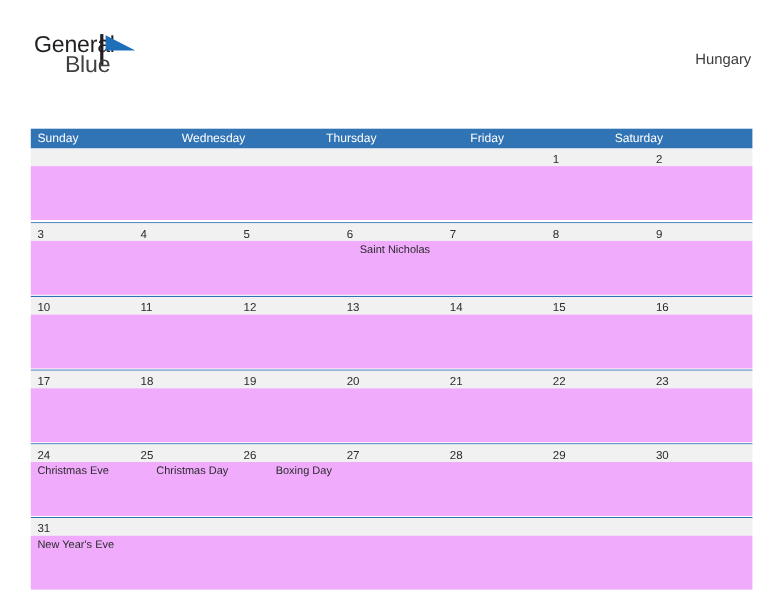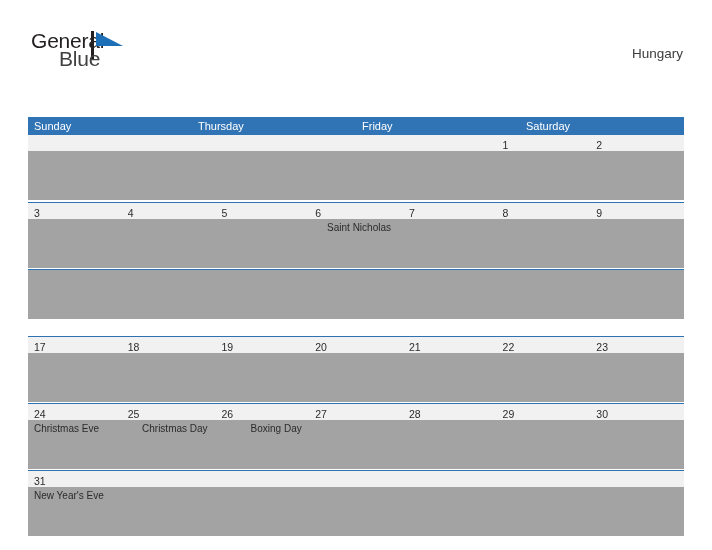--- a/index.html
+++ b/index.html
@@ -114,21 +114,21 @@
     border-top: none;
   }
   .week-row .daynum-band {
     display: flex;
     height: 16px;
     background: #f1f1f1;
   }
   .week-row .events-band {
     display: flex;
     height: 49px;
-    background: #a3a3a3;
+    background: #f0abfc;
     gap: 37px;
   }
   .day-col {
     flex: 1 1 0;
     box-sizing: border-box;
     padding-left: 6px;
   }
   .day-number {
     font-size: 10.5px;
     line-height: 16px;
@@ -160,20 +160,21 @@
     <span class="logo-blue">Blue</span>
   </div>
 
   <div class="country-label">Hungary</div>
 </div>
 
 <div class="calendar">
 
   <div class="weekday-header">
     <div class="weekday-cell">Sunday</div>
+    <div class="weekday-cell">Wednesday</div>
     <div class="weekday-cell">Thursday</div>
     <div class="weekday-cell">Friday</div>
     <div class="weekday-cell">Saturday</div>
   </div>
 
   <div class="week-row first">
     <div class="daynum-band">
       <div class="day-col"><span class="day-number"></span></div>
       <div class="day-col"><span class="day-number"></span></div>
       <div class="day-col"><span class="day-number"></span></div>
@@ -236,20 +237,29 @@
       <div class="day-col">
           <div class="event-text"></div>
         </div>
       <div class="day-col">
           <div class="event-text"></div>
         </div>
     </div>
   </div>
 
   <div class="week-row">
+    <div class="daynum-band">
+      <div class="day-col"><span class="day-number">10</span></div>
+      <div class="day-col"><span class="day-number">11</span></div>
+      <div class="day-col"><span class="day-number">12</span></div>
+      <div class="day-col"><span class="day-number">13</span></div>
+      <div class="day-col"><span class="day-number">14</span></div>
+      <div class="day-col"><span class="day-number">15</span></div>
+      <div class="day-col"><span class="day-number">16</span></div>
+    </div>
     <div class="events-band">
       <div class="day-col">
           <div class="event-text"></div>
         </div>
       <div class="day-col">
           <div class="event-text"></div>
         </div>
       <div class="day-col">
           <div class="event-text"></div>
         </div>

